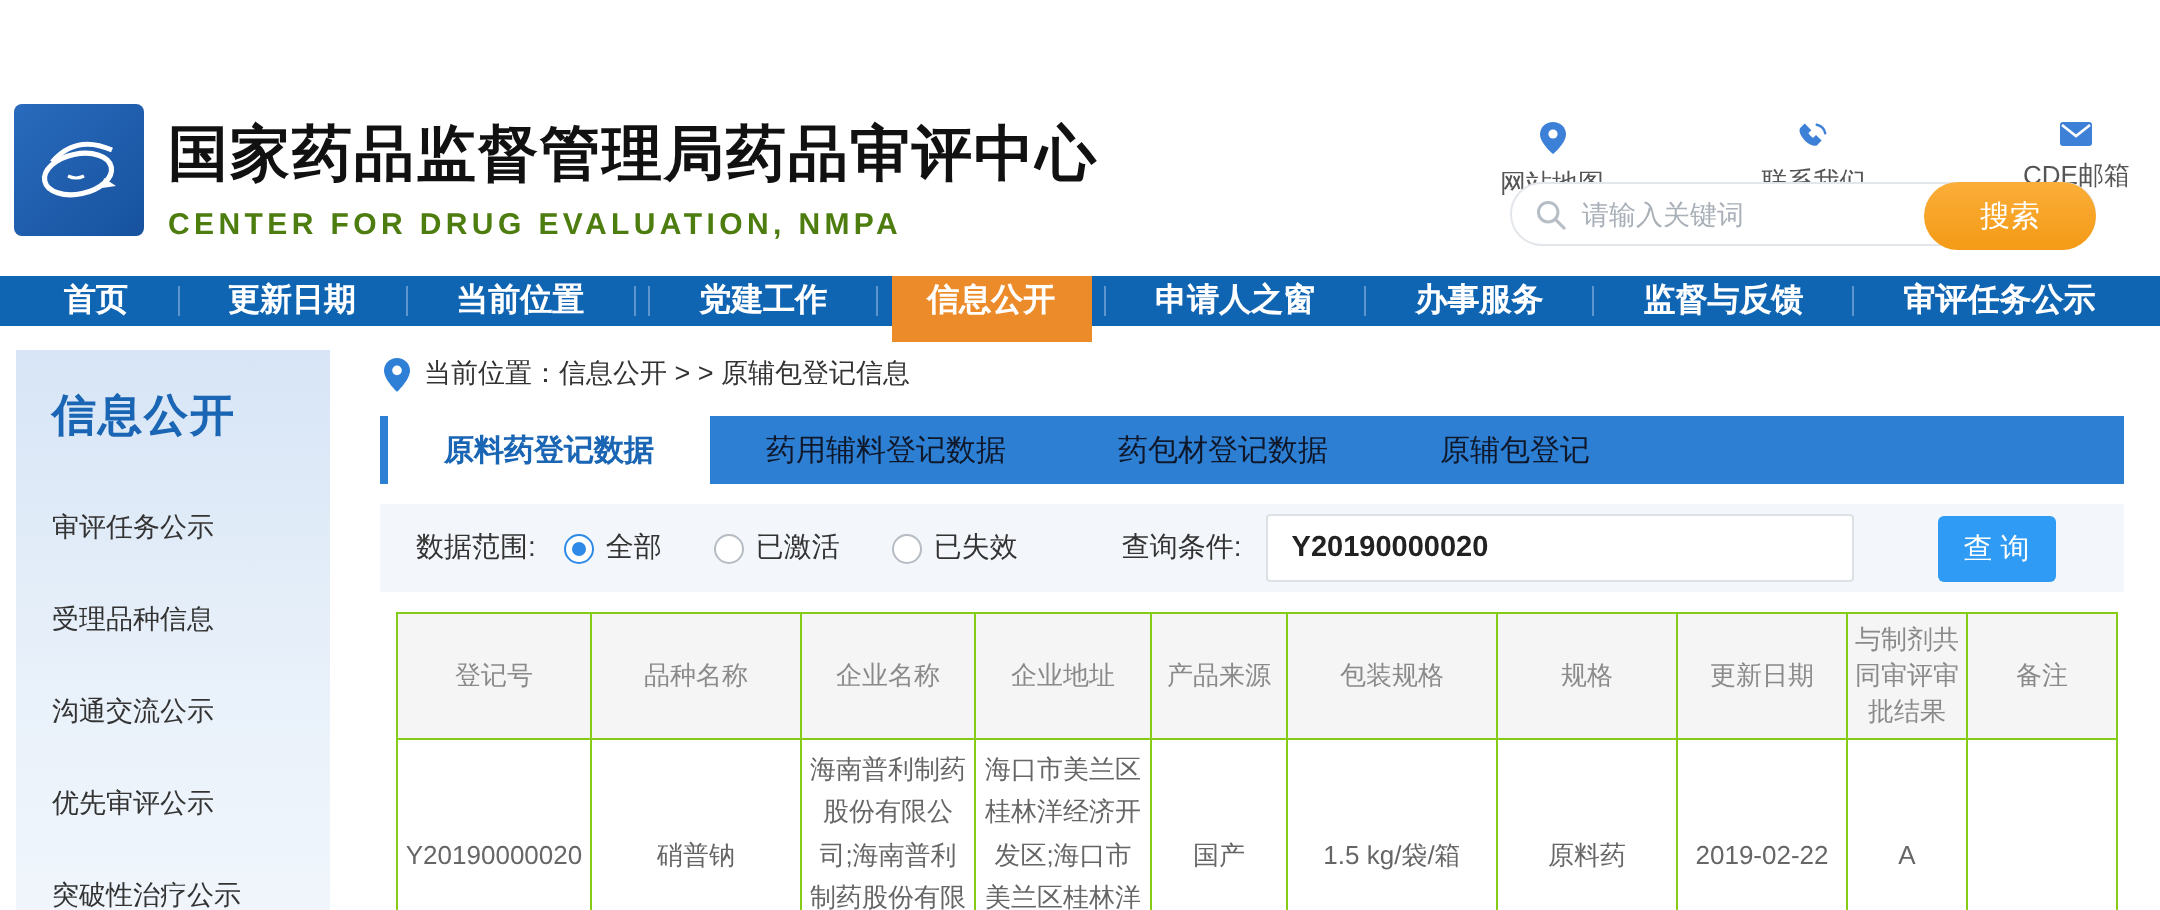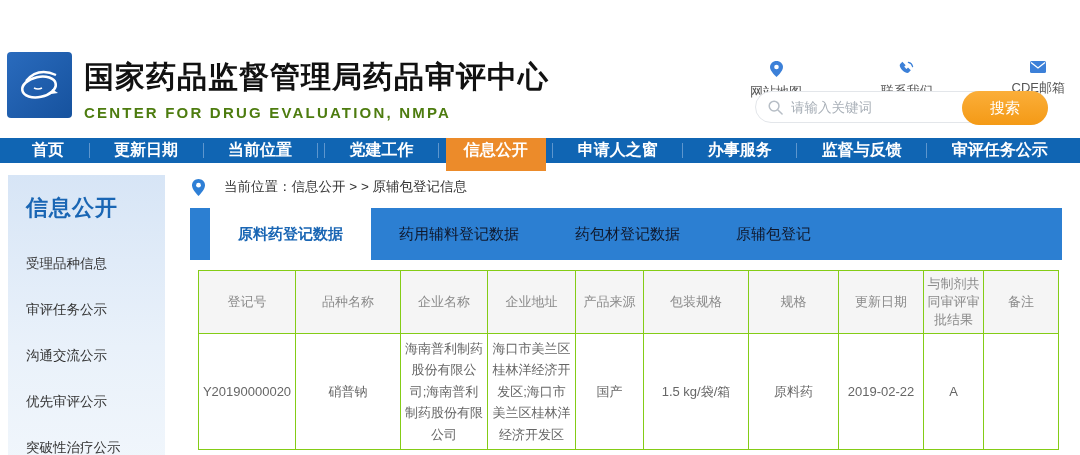--- a/index.html
+++ b/index.html
@@ -39,24 +39,24 @@
   .content { display:flex; padding-top:12px; }
 
   .sidebar { margin-left:8px; width:157px; min-height:312px;
              background:linear-gradient(180deg,#d7e5f6 0%,#e9f1fa 55%,#f2f7fc 100%);
              padding:18px 0 0 18px; }
   .sidebar-title { font-size:22px; font-weight:bold; color:#1a66b4; margin-bottom:18px; letter-spacing:1px; }
   .sidebar-item { font-size:13.5px; color:#333; padding:14px 0; cursor:pointer; white-space:nowrap; }
 
   .main { margin-left:25px; width:872px; }
 
-  .breadcrumb { display:flex; align-items:center; gap:19px; font-size:13.5px; color:#333;
+  .breadcrumb { display:flex; align-items:center; gap:7px; font-size:13.5px; color:#333;
                 padding:3px 0 12px 2px; }
 
-  .tabbar { width:100%; height:52px; background:#2c7fd2; display:flex; align-items:stretch; padding-left:20px; }
+  .tabbar { width:100%; height:34px; background:#2c7fd2; display:flex; align-items:stretch; padding-left:4px; }
   .tab { display:flex; align-items:center; padding:0 28px; color:#0f172a; font-size:15px;
          font-weight:500; cursor:pointer; white-space:nowrap; }
   .tab.active { background:#fff; color:#1a66b4; font-weight:bold; }
 
   .filter-row { margin-top:10px; width:100%; height:44px; background:#f3f6fa;
                 display:flex; align-items:center; padding:0 0 0 18px; font-size:14px; color:#333; }
   .radio-group { display:flex; align-items:center; gap:26px; margin-left:14px; }
   .radio-opt { display:flex; align-items:center; gap:6px; cursor:pointer; }
   .radio-circle { width:15px; height:15px; border-radius:50%; border:1px solid #b6bcc4; background:#fff;
                   display:inline-flex; align-items:center; justify-content:center; }
@@ -147,22 +147,22 @@
   <span class="nav-sep"></span>
   <div class="nav-item">监督与反馈</div>
   <span class="nav-sep"></span>
   <div class="nav-item">审评任务公示</div>
 </nav>
 
 <div class="content">
 
   <aside class="sidebar">
     <div class="sidebar-title">信息公开</div>
+    <div class="sidebar-item">审评任务公示</div>
     <div class="sidebar-item">受理品种信息</div>
-    <div class="sidebar-item">审评任务公示</div>
     <div class="sidebar-item">沟通交流公示</div>
     <div class="sidebar-item">优先审评公示</div>
     <div class="sidebar-item">突破性治疗公示</div>
   </aside>
 
   <div class="main">
 
     <div class="breadcrumb">
       <svg width="13" height="17" viewBox="0 0 13 17">
         <path d="M6.5 0C2.9 0 0 2.8 0 6.3 0 11 6.5 17 6.5 17S13 11 13 6.3C13 2.8 10.1 0 6.5 0z" fill="#2e7fd6"></path>
@@ -171,20 +171,40 @@
       <span>当前位置：信息公开 &gt; &gt;  原辅包登记信息</span>
     </div>
 
     <div class="tabbar">
       <div class="tab active">原料药登记数据</div>
       <div class="tab">药用辅料登记数据</div>
       <div class="tab">药包材登记数据</div>
       <div class="tab">原辅包登记</div>
     </div>
 
+    <div class="filter-row">
+      <span>数据范围:</span>
+      <div class="radio-group">
+        <label class="radio-opt">
+          <span class="radio-circle checked"></span>
+          <span>全部</span>
+        </label>
+        <label class="radio-opt">
+          <span class="radio-circle"></span>
+          <span>已激活</span>
+        </label>
+        <label class="radio-opt">
+          <span class="radio-circle"></span>
+          <span>已失效</span>
+        </label>
+      </div>
+      <span class="query-label">查询条件:</span>
+      <input class="query-input" value="Y20190000020" style="">
+      <button class="query-btn">查 询</button>
+    </div>
 
     <div class="table-wrap">
       <table>
         <colgroup>
           <col style="width:97px">
             <col style="width:105px">
             <col style="width:87px">
             <col style="width:88px">
           <col style="width:68px">
             <col style="width:105px">

